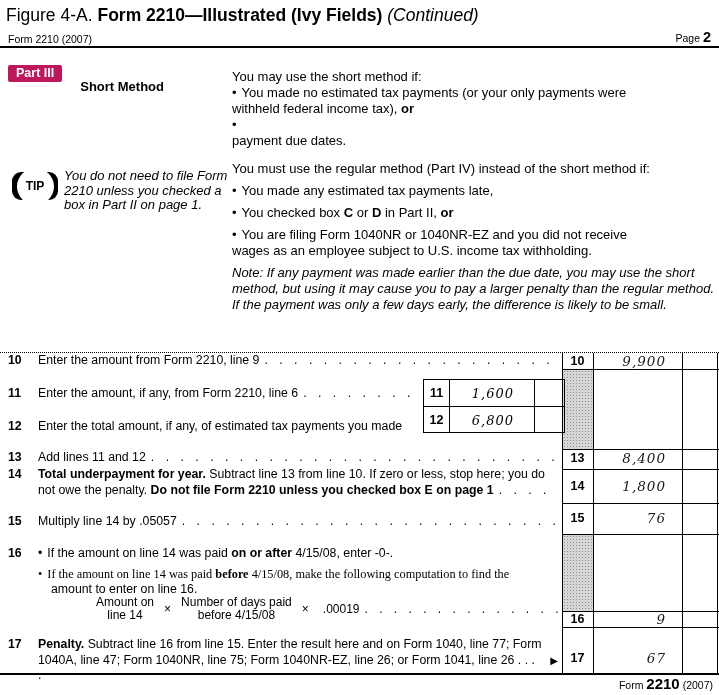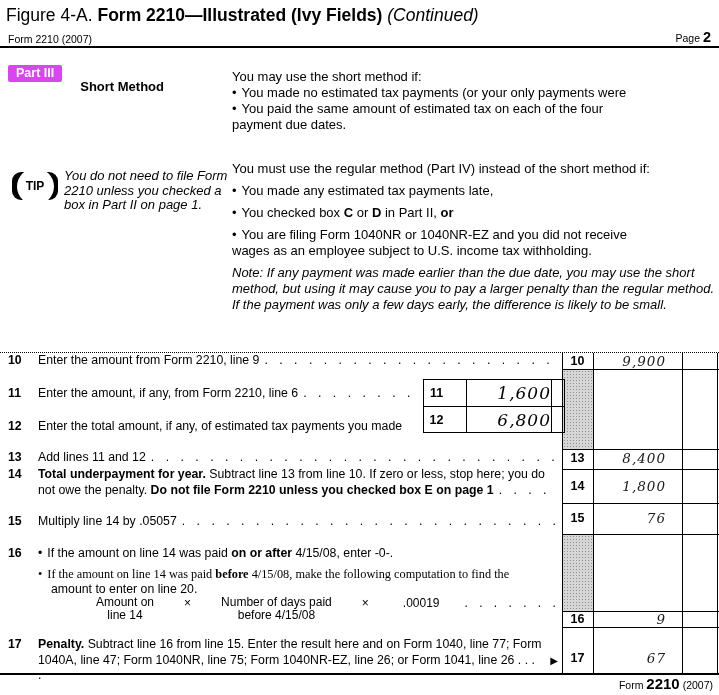--- a/index.html
+++ b/index.html
@@ -8,21 +8,21 @@
   .abs{position:absolute;}
   
   .fig-title{left:6px;top:5px;font-size:17.5px;white-space:nowrap;}
   .fig-title b{font-weight:bold;}
   .fig-title i{font-style:italic;}
   .meta-left{left:8px;top:33px;font-size:10.5px;}
   .meta-right{right:8px;top:29px;font-size:10.5px;}
   .meta-right .pagenum{font-weight:bold;font-size:14.5px;}
   .hrule{left:0;top:46px;width:719px;height:2px;background:#000;}
   .part-bar{left:8px;top:52px;display:flex;align-items:center;}
-  .part-badge{background:#d946ef;color:#fff;font-weight:bold;font-size:12.5px;
+  .part-badge{background:#be185d;color:#fff;font-weight:bold;font-size:12.5px;
               padding:1px 8px 2px 8px;border-radius:2px;}
   .part-title{margin-left:18px;font-weight:bold;font-size:13px;margin-top:27px;}
   
   .para{font-size:13px;line-height:16px;}
   .p1{left:232px;top:69px;width:410px;}
   .p2{left:232px;top:161px;width:482px;}
   .bullet-inline::before{content:"\2022";margin-right:5px;}
   .mb6{margin-bottom:6px;}
   .note{margin-top:6px;font-style:italic;}
   .note b{font-weight:normal;}
@@ -56,26 +56,26 @@
   .hang{padding-left:13px;text-indent:-13px;margin-top:5px;font-family:Liberation Serif, serif;}
   .hang::before{content:"\2022";margin-right:5px;}
   .hang0{padding-left:13px;text-indent:-13px;}
   .hang0::before{content:"\2022";margin-right:5px;}
   
   .inner-box{left:423px;top:379px;width:140px;height:52px;border:1px solid #000;}
   .ib-row{display:flex;height:26px;align-items:center;}
   .ib-row.first{border-bottom:1px solid #000;}
   .ib-num{width:25px;text-align:center;font-weight:bold;font-size:12.5px;flex:none;}
   .ib-amt{width:86px;border-left:1px solid #000;border-right:1px solid #000;height:100%;
-          display:flex;align-items:center;justify-content:flex-end;padding-right:0;
+          display:flex;align-items:center;justify-content:flex-end;padding-right:20px;
           box-sizing:border-box;font-family:"DejaVu Serif",serif;font-style:italic;
-          font-size:17px;letter-spacing:1px;margin-left:17px;}
+          font-size:13px;letter-spacing:1px;}
   .ib-cents{flex:1;height:100%;}
   
-  .calc{left:96px;top:596px;width:462px;display:flex;align-items:flex-start;font-size:12px;gap:20px;}
+  .calc{left:96px;top:596px;width:462px;display:flex;align-items:center;font-size:12px;}
   .calc .stack{text-align:center;line-height:13px;}
   .calc .x{margin:0 10px;font-size:12px;}
   .calc .factor{margin-left:4px;}
   
   .footer{right:6px;top:675px;font-size:10.5px;}
   .footer .fnum{font-weight:bold;font-size:15px;}
   .arrow{font-size:10px;margin-left:6px;}
 </style>
 </head>
 <body>
@@ -94,21 +94,22 @@
   <div class="abs hrule"></div>
 
   <div class="abs part-bar">
     <span class="part-badge">Part III</span>
     <span class="part-title">Short Method</span>
   </div>
 
   <div class="abs para p1">
     <div>You may use the short method if:</div>
     <div><span class="bullet-inline"></span><span>You made no estimated tax payments (or your only payments were</span></div>
-    <div><span class="bullet-inline"></span><span>You paid the same amount of estimated tax on each of the four</span></div>
+    <div><span>withheld federal income tax), </span><b>or</b></div>
+    <div><span class="bullet-inline"></span></div>
     <div>payment due dates.</div>
   </div>
 
   <div class="abs tip-icon">
     <div class="tip-circle">TIP</div>
   </div>
   <div class="abs tip-text">You do not need to file Form 2210 unless you checked a box in Part II on page 1.</div>
 
   <div class="abs para p2">
     <div class="mb6">You must use the regular method (Part IV) instead of the short method if:</div>
@@ -211,21 +212,21 @@
         <span>Multiply line 14 by .05057</span>
         <span class="dots">. . . . . . . . . . . . . . . . . . . . . . . . . . . . . . . . . . . . . . . . . . . . . . . . . . . . . . . . . . . . . . . . . . . . . . . . . . . . . . . .</span>
       </span>
   </div>
 
   <div class="li" style="top:546px;">
     <span class="n">16</span>
     <span class="b">
       <span class="hang0" style="display:block;"><span>If the amount on line 14 was paid </span><b>on or after</b><span> 4/15/08, enter -0-.</span></span>
       <span class="hang" style="display:block;"><span>If the amount on line 14 was paid </span><b>before</b><span> 4/15/08, make the following computation to find the</span></span>
-      <span style="display:block;padding-left:13px;">amount to enter on line 20.</span>
+      <span style="display:block;padding-left:13px;">amount to enter on line 16.</span>
     </span>
   </div>
 
   <div class="abs calc">
     <span class="stack">
       <span style="display:block;">Amount on</span>
       <span style="display:block;">line 14</span>
     </span>
     <span class="x">×</span>
     <span class="stack">

